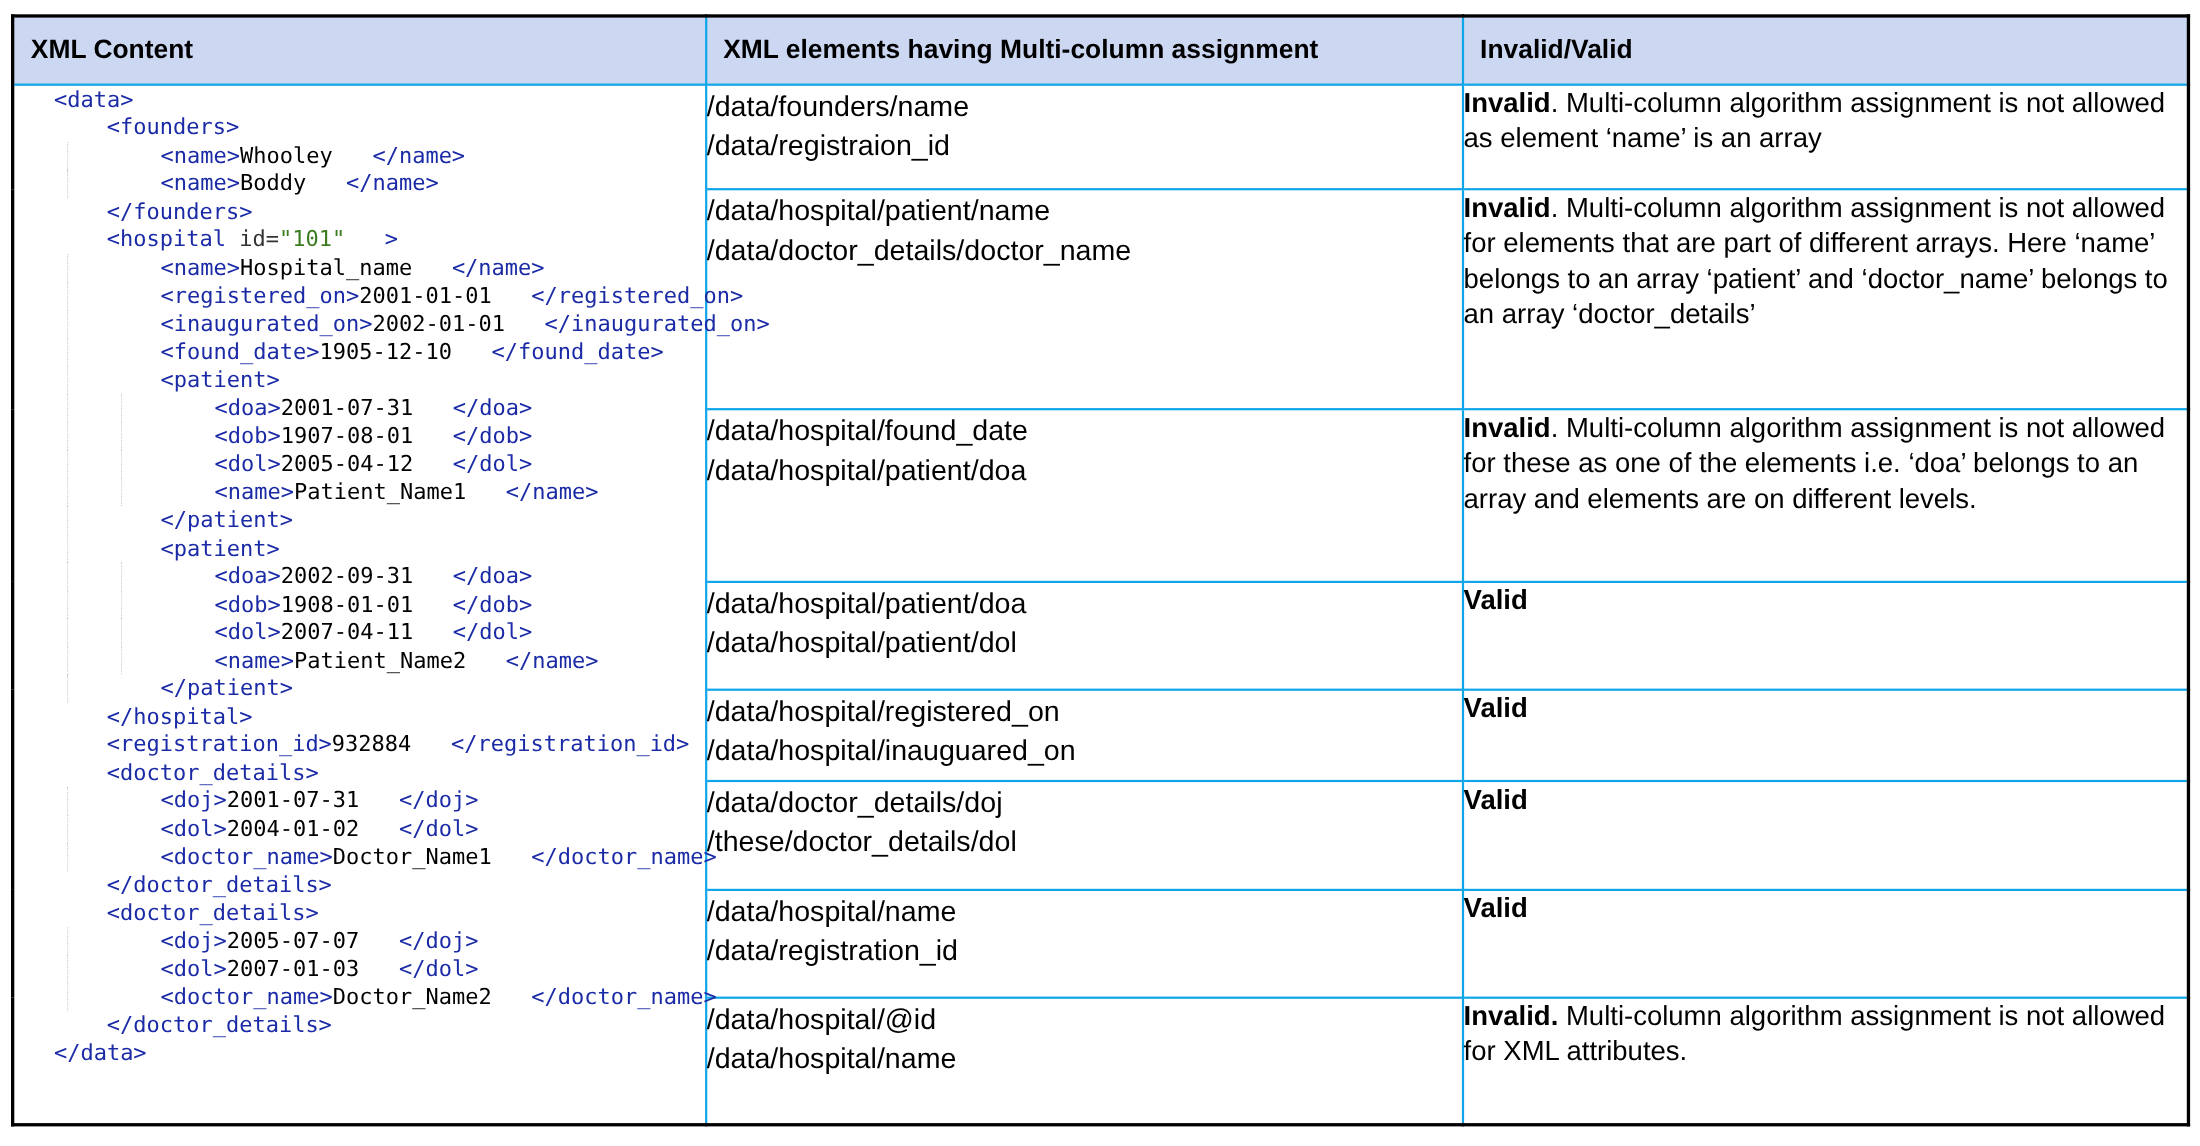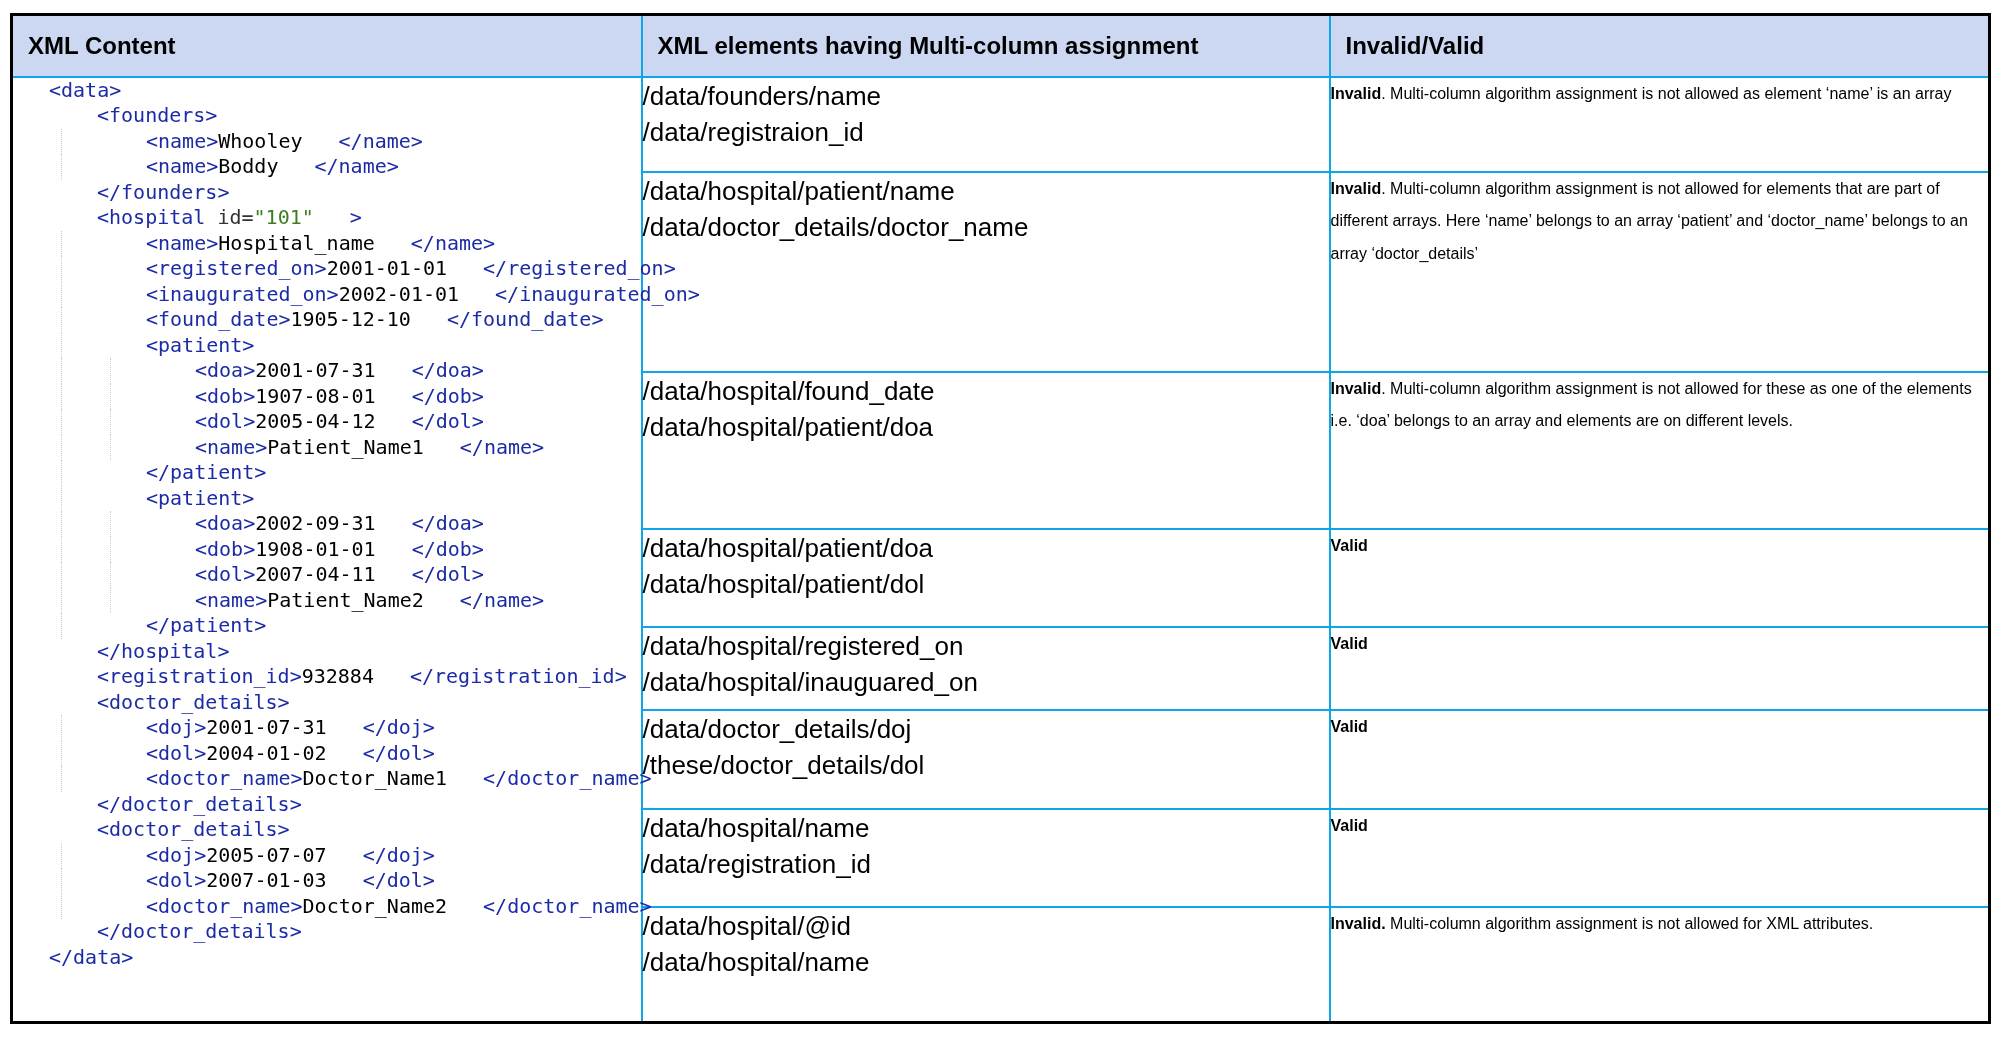--- a/index.html
+++ b/index.html
@@ -50,21 +50,21 @@
   .tok-attr{color:var(--tok-attr);}
   .tok-aval{color:var(--tok-aval);}
   .tok-txt{color:var(--tok-txt);}
   td.paths{
     padding:15px 18px 0 15px;
     font-size:26px;
     line-height:36px;
   }
   td.verdict{
     padding:15px 28px 0 15px;
-    font-size:16px;
+    font-size:25px;
     line-height:32.5px;
   }
   .vb{font-weight:bold;}
 </style>
 </head>
 <body>
 
 <div class="wrap">
   <table class="main">
     <colgroup>

